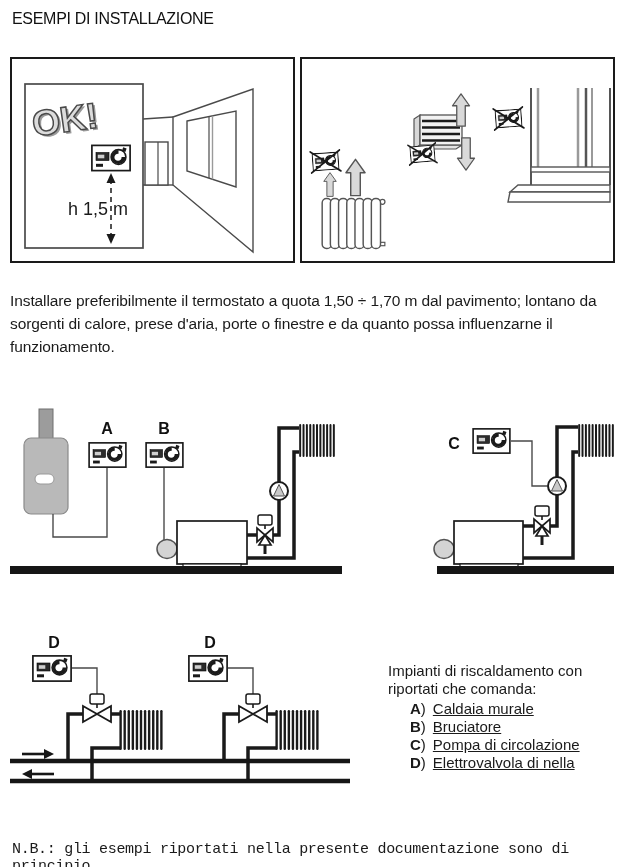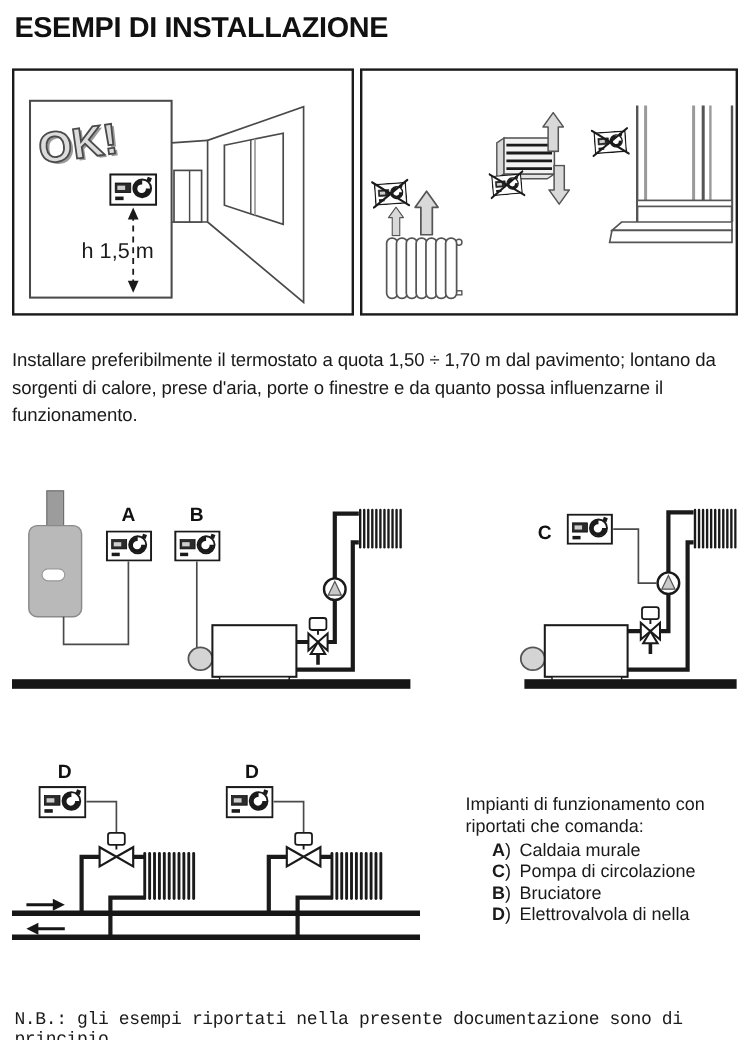--- a/index.html
+++ b/index.html
@@ -2,37 +2,37 @@
 <html><head>
 <meta charset="utf-8">
 <style>
   html,body { margin:0; padding:0; background:#fff; }
   .page {
     position:relative; width:624px; height:867px; background:#fff;
     font-family:"Liberation Sans", sans-serif; color:#1a1a1a; overflow:hidden;
   }
   .title {
     position:absolute; left:12px; top:10px; margin:0;
-    font-size:24px; font-weight:bold; letter-spacing:-0.3px; color:#111;
+    font-size:16px; font-weight:normal; letter-spacing:-0.3px; color:#111;
   }
   .figure-box { position:absolute; top:57px; border:2px solid #1a1a1a; background:#fff; }
   .fig-left  { left:10px;  width:281px; height:202px; }
   .fig-right { left:300px; width:311px; height:202px; }
   .intro {
     position:absolute; left:10px; top:289px; width:602px; margin:0;
     font-size:15.5px; line-height:23px; letter-spacing:-0.1px;
   }
   .diag1 { position:absolute; left:10px; top:402px; }
   .diag2 { position:absolute; left:10px; top:622px; }
   .legend { position:absolute; left:388px; top:662px; width:232px; font-size:15px; }
   .legend p { margin:0 0 1px 0; line-height:18px; }
   .legend ul { margin:2px 0 0 0; padding:0 0 0 22px; list-style:none; }
   .legend li { line-height:18px; }
   .legend li b { font-weight:bold; }
-  .legend .li-label { margin-left:7px; }
+  .legend .li-label { margin-left:7px;text-decoration:underline; }
   .footnote {
     position:absolute; left:12px; top:841px; margin:0;
     font-size:15px; letter-spacing:-0.3px;font-family:Liberation Mono, monospace;
   }
   svg text { font-family:"Liberation Sans", sans-serif; }
   .pipe { stroke:#1a1a1a; stroke-width:3.5; fill:none; }
   .wire { stroke:#4a4a4a; stroke-width:1.4; fill:none; }
   .thin { stroke:#4a4a4a; stroke-width:1.4; fill:#fff; }
 </style>
 </head>
@@ -248,24 +248,24 @@
     <line x1="0" y1="159" x2="340" y2="159" stroke="#161616" stroke-width="4.5"></line>
     <g>
       <line x1="12" y1="132" x2="35" y2="132" stroke="#161616" stroke-width="2.6"></line>
       <polygon points="34,127 34,137 44,132" fill="#161616"></polygon>
       <line x1="44" y1="152" x2="21" y2="152" stroke="#161616" stroke-width="2.6"></line>
       <polygon points="22,147 22,157 12,152" fill="#161616"></polygon>
     </g>
   </svg>
 
   <div class="legend">
-    <p><span>Impianti di funzionamento con</span><br><span>riportati che comanda:</span></p>
+    <p><span>Impianti di riscaldamento con</span><br><span>riportati che comanda:</span></p>
     <ul>
       <li><b>A</b><span>)</span><span class="li-label">Caldaia murale</span></li>
+      <li><b>B</b><span>)</span><span class="li-label">Bruciatore</span></li>
       <li><b>C</b><span>)</span><span class="li-label">Pompa di circolazione</span></li>
-      <li><b>B</b><span>)</span><span class="li-label">Bruciatore</span></li>
       <li><b>D</b><span>)</span><span class="li-label">Elettrovalvola di nella</span></li>
     </ul>
   </div>
 
   <p class="footnote">N.B.: gli esempi riportati nella presente documentazione sono di principio.</p>
 
 </div>
 
 </body></html>

